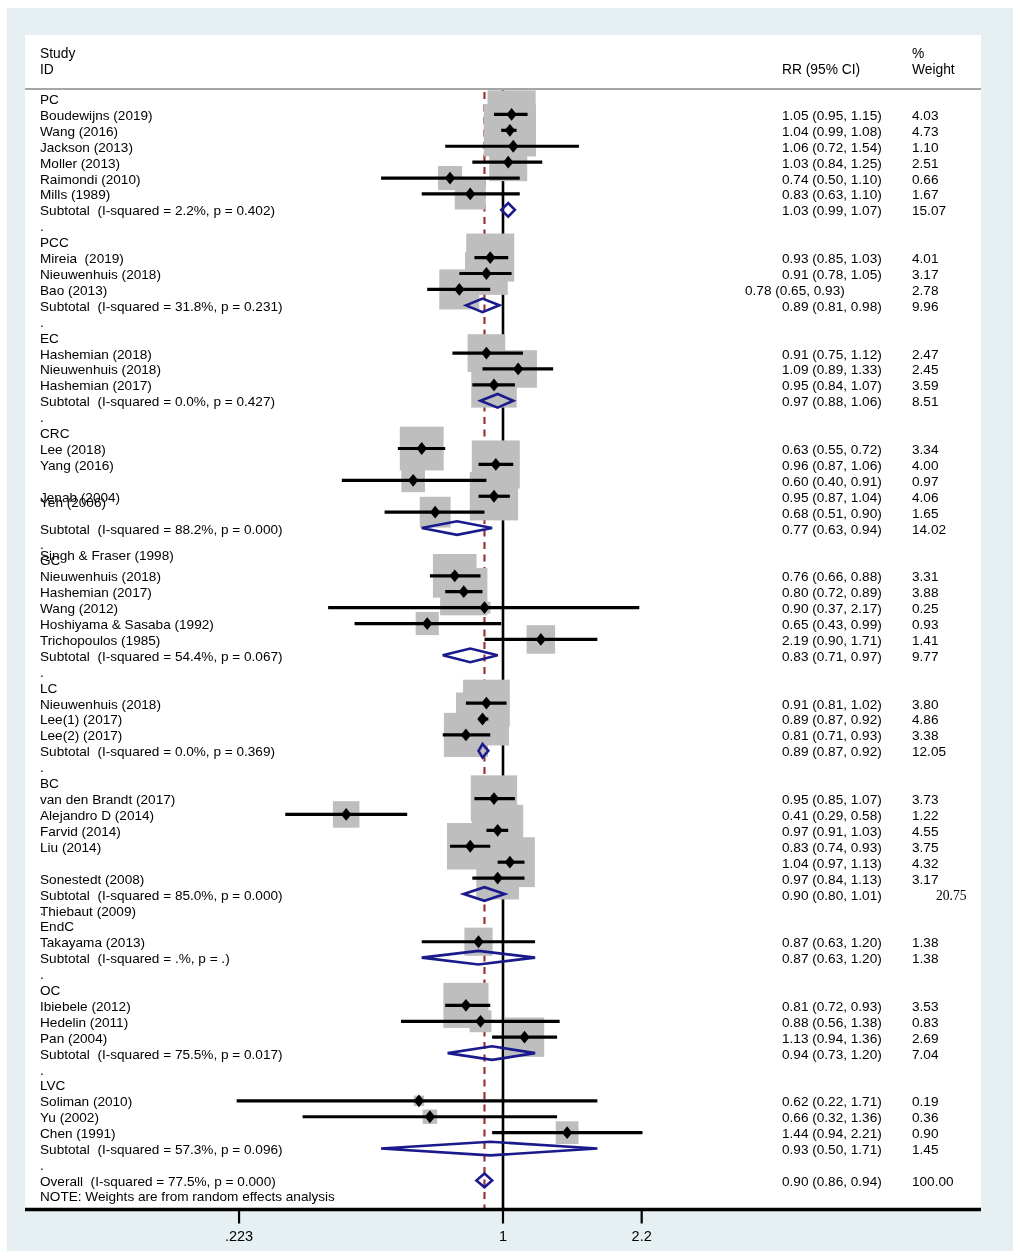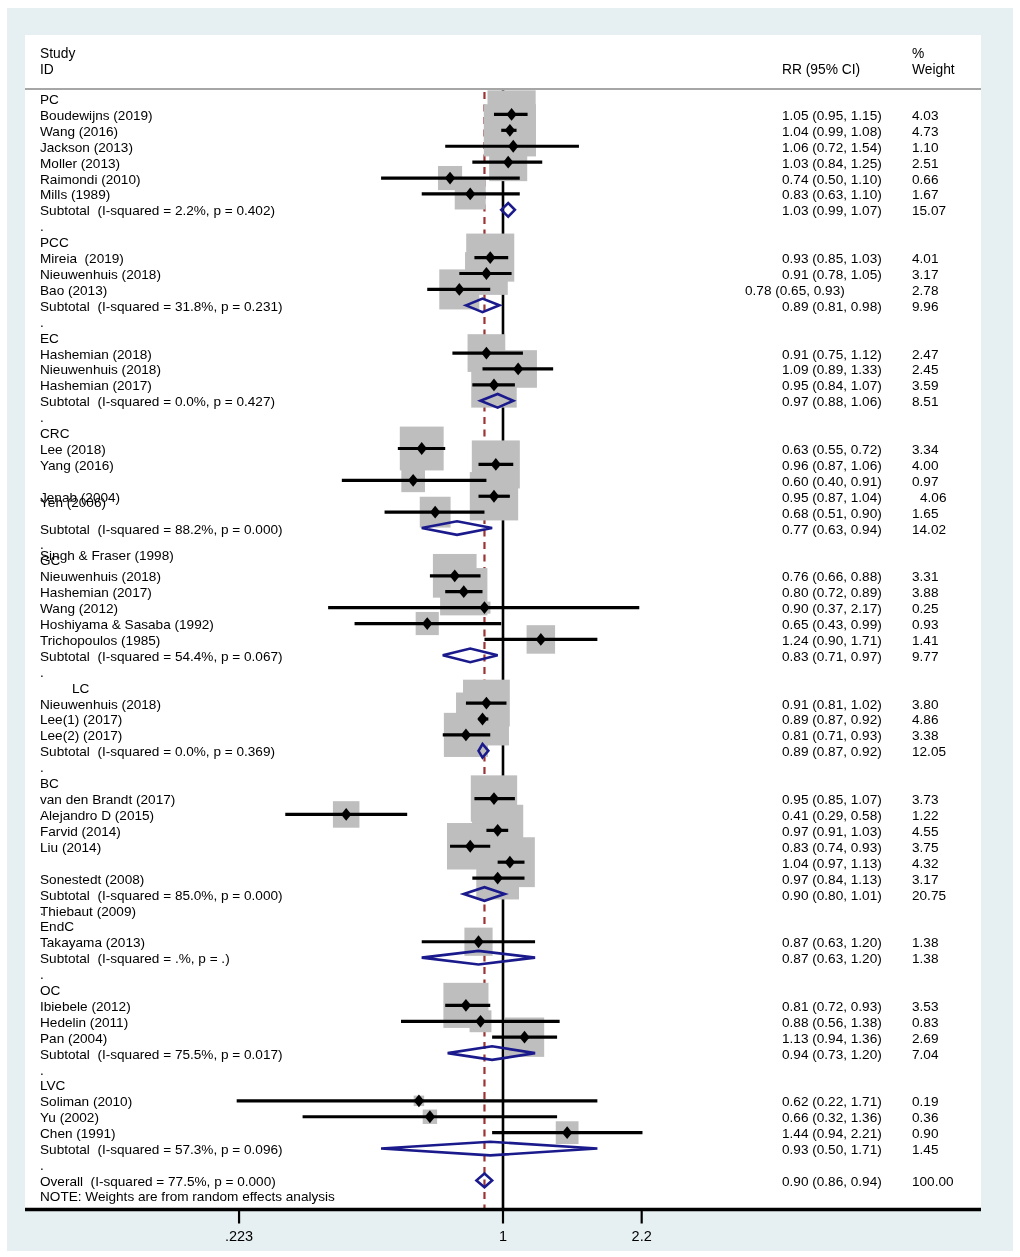--- a/index.html
+++ b/index.html
@@ -86,21 +86,21 @@
       <div class="lbl" style="left: 782px; top: 450.02px;">0.63 (0.55, 0.72)</div>
       <div class="lbl" style="left: 912px; top: 450.02px;">3.34</div>
       <div class="lbl" style="left: 40px; top: 465.93px;">Yang (2016)</div>
       <div class="lbl" style="left: 782px; top: 465.93px;">0.96 (0.87, 1.06)</div>
       <div class="lbl" style="left: 912px; top: 465.93px;">4.00</div>
       <div class="lbl" style="left: 40px; top: 503px;">Yeh (2006)</div>
       <div class="lbl" style="left: 782px; top: 481.84px;">0.60 (0.40, 0.91)</div>
       <div class="lbl" style="left: 912px; top: 481.84px;">0.97</div>
       <div class="lbl" style="left: 40px; top: 497.75px;">Jenab (2004)</div>
       <div class="lbl" style="left: 782px; top: 497.75px;">0.95 (0.87, 1.04)</div>
-      <div class="lbl" style="left: 912px; top: 497.75px; margin-left: 8px;">4.06</div>
+      <div class="lbl" style="left: 912px; top: 497.75px;">4.06</div>
       <div class="lbl" style="left: 40px; top: 513.66px; margin-top: 42px;">Singh &amp; Fraser (1998)</div>
       <div class="lbl" style="left: 782px; top: 513.66px;">0.68 (0.51, 0.90)</div>
       <div class="lbl" style="left: 912px; top: 513.66px;">1.65</div>
       <div class="lbl" style="left: 40px; top: 529.57px;">Subtotal  (I-squared = 88.2%, p = 0.000)</div>
       <div class="lbl" style="left: 782px; top: 529.57px;">0.77 (0.63, 0.94)</div>
       <div class="lbl" style="left: 912px; top: 529.57px;">14.02</div>
       <div class="lbl" style="left: 40px; top: 545.48px;">.</div>
       <div class="lbl" style="left: 40px; top: 561.39px;">GC</div>
       <div class="lbl" style="left: 40px; top: 577.3px;">Nieuwenhuis (2018)</div>
       <div class="lbl" style="left: 782px; top: 577.3px;">0.76 (0.66, 0.88)</div>
@@ -108,62 +108,62 @@
       <div class="lbl" style="left: 40px; top: 593.21px;">Hashemian (2017)</div>
       <div class="lbl" style="left: 782px; top: 593.21px;">0.80 (0.72, 0.89)</div>
       <div class="lbl" style="left: 912px; top: 593.21px;">3.88</div>
       <div class="lbl" style="left: 40px; top: 609.12px;">Wang (2012)</div>
       <div class="lbl" style="left: 782px; top: 609.12px; text-align: right;">0.90 (0.37, 2.17)</div>
       <div class="lbl" style="left: 912px; top: 609.12px;">0.25</div>
       <div class="lbl" style="left: 40px; top: 625.03px;">Hoshiyama &amp; Sasaba (1992)</div>
       <div class="lbl" style="left: 782px; top: 625.03px;">0.65 (0.43, 0.99)</div>
       <div class="lbl" style="left: 912px; top: 625.03px;">0.93</div>
       <div class="lbl" style="left: 40px; top: 640.94px;">Trichopoulos (1985)</div>
-      <div class="lbl" style="left: 782px; top: 640.94px;">1.24 (0.90, 1.71)</div>
+      <div class="lbl" style="left: 782px; top: 640.94px;">2.19 (0.90, 1.71)</div>
       <div class="lbl" style="left: 912px; top: 640.94px;">1.41</div>
       <div class="lbl" style="left: 40px; top: 656.85px;">Subtotal  (I-squared = 54.4%, p = 0.067)</div>
       <div class="lbl" style="left: 782px; top: 656.85px;">0.83 (0.71, 0.97)</div>
       <div class="lbl" style="left: 912px; top: 656.85px;">9.77</div>
       <div class="lbl" style="left: 40px; top: 672.76px;">.</div>
-      <div class="lbl" style="left: 40px; top: 688.67px; margin-left: 32px;">LC</div>
+      <div class="lbl" style="left: 40px; top: 688.67px;">LC</div>
       <div class="lbl" style="left: 40px; top: 704.58px;">Nieuwenhuis (2018)</div>
       <div class="lbl" style="left: 782px; top: 704.58px;">0.91 (0.81, 1.02)</div>
       <div class="lbl" style="left: 912px; top: 704.58px;">3.80</div>
       <div class="lbl" style="left: 40px; top: 720.49px;">Lee(1) (2017)</div>
       <div class="lbl" style="left: 782px; top: 720.49px;">0.89 (0.87, 0.92)</div>
       <div class="lbl" style="left: 912px; top: 720.49px;">4.86</div>
       <div class="lbl" style="left: 40px; top: 736.4px;">Lee(2) (2017)</div>
       <div class="lbl" style="left: 782px; top: 736.4px;">0.81 (0.71, 0.93)</div>
       <div class="lbl" style="left: 912px; top: 736.4px;">3.38</div>
       <div class="lbl" style="left: 40px; top: 752.31px;">Subtotal  (I-squared = 0.0%, p = 0.369)</div>
       <div class="lbl" style="left: 782px; top: 752.31px;">0.89 (0.87, 0.92)</div>
       <div class="lbl" style="left: 912px; top: 752.31px;">12.05</div>
       <div class="lbl" style="left: 40px; top: 768.22px;">.</div>
       <div class="lbl" style="left: 40px; top: 784.13px;">BC</div>
       <div class="lbl" style="left: 40px; top: 800.04px;">van den Brandt (2017)</div>
       <div class="lbl" style="left: 782px; top: 800.04px;">0.95 (0.85, 1.07)</div>
       <div class="lbl" style="left: 912px; top: 800.04px;">3.73</div>
-      <div class="lbl" style="left: 40px; top: 815.95px;">Alejandro D (2015)</div>
+      <div class="lbl" style="left: 40px; top: 815.95px;">Alejandro D (2014)</div>
       <div class="lbl" style="left: 782px; top: 815.95px;">0.41 (0.29, 0.58)</div>
       <div class="lbl" style="left: 912px; top: 815.95px;">1.22</div>
       <div class="lbl" style="left: 40px; top: 831.86px;">Farvid (2014)</div>
       <div class="lbl" style="left: 782px; top: 831.86px;">0.97 (0.91, 1.03)</div>
       <div class="lbl" style="left: 912px; top: 831.86px;">4.55</div>
       <div class="lbl" style="left: 40px; top: 847.77px;">Liu (2014)</div>
       <div class="lbl" style="left: 782px; top: 847.77px;">0.83 (0.74, 0.93)</div>
       <div class="lbl" style="left: 912px; top: 847.77px;">3.75</div>
       <div class="lbl" style="left: 40px; top: 863.68px; margin-top: 48px;">Thiebaut (2009)</div>
       <div class="lbl" style="left: 782px; top: 863.68px;">1.04 (0.97, 1.13)</div>
       <div class="lbl" style="left: 912px; top: 863.68px;">4.32</div>
       <div class="lbl" style="left: 40px; top: 879.59px;">Sonestedt (2008)</div>
       <div class="lbl" style="left: 782px; top: 879.59px;">0.97 (0.84, 1.13)</div>
       <div class="lbl" style="left: 912px; top: 879.59px;">3.17</div>
       <div class="lbl" style="left: 40px; top: 895.5px;">Subtotal  (I-squared = 85.0%, p = 0.000)</div>
       <div class="lbl" style="left: 782px; top: 895.5px;">0.90 (0.80, 1.01)</div>
-      <div class="lbl" style="left: 912px; top: 895.5px;">20.75</div>
+      <div class="lbl" style="left: 936px; top: 895.5px; font-family: Liberation Serif, serif;">20.75</div>
       <div class="lbl" style="left: 40px; top: 911.41px;">.</div>
       <div class="lbl" style="left: 40px; top: 927.32px;">EndC</div>
       <div class="lbl" style="left: 40px; top: 943.23px;">Takayama (2013)</div>
       <div class="lbl" style="left: 782px; top: 943.23px;">0.87 (0.63, 1.20)</div>
       <div class="lbl" style="left: 912px; top: 943.23px;">1.38</div>
       <div class="lbl" style="left: 40px; top: 959.14px;">Subtotal  (I-squared = .%, p = .)</div>
       <div class="lbl" style="left: 782px; top: 959.14px;">0.87 (0.63, 1.20)</div>
       <div class="lbl" style="left: 912px; top: 959.14px;">1.38</div>
       <div class="lbl" style="left: 40px; top: 975.05px;">.</div>
       <div class="lbl" style="left: 40px; top: 990.96px;">OC</div>

